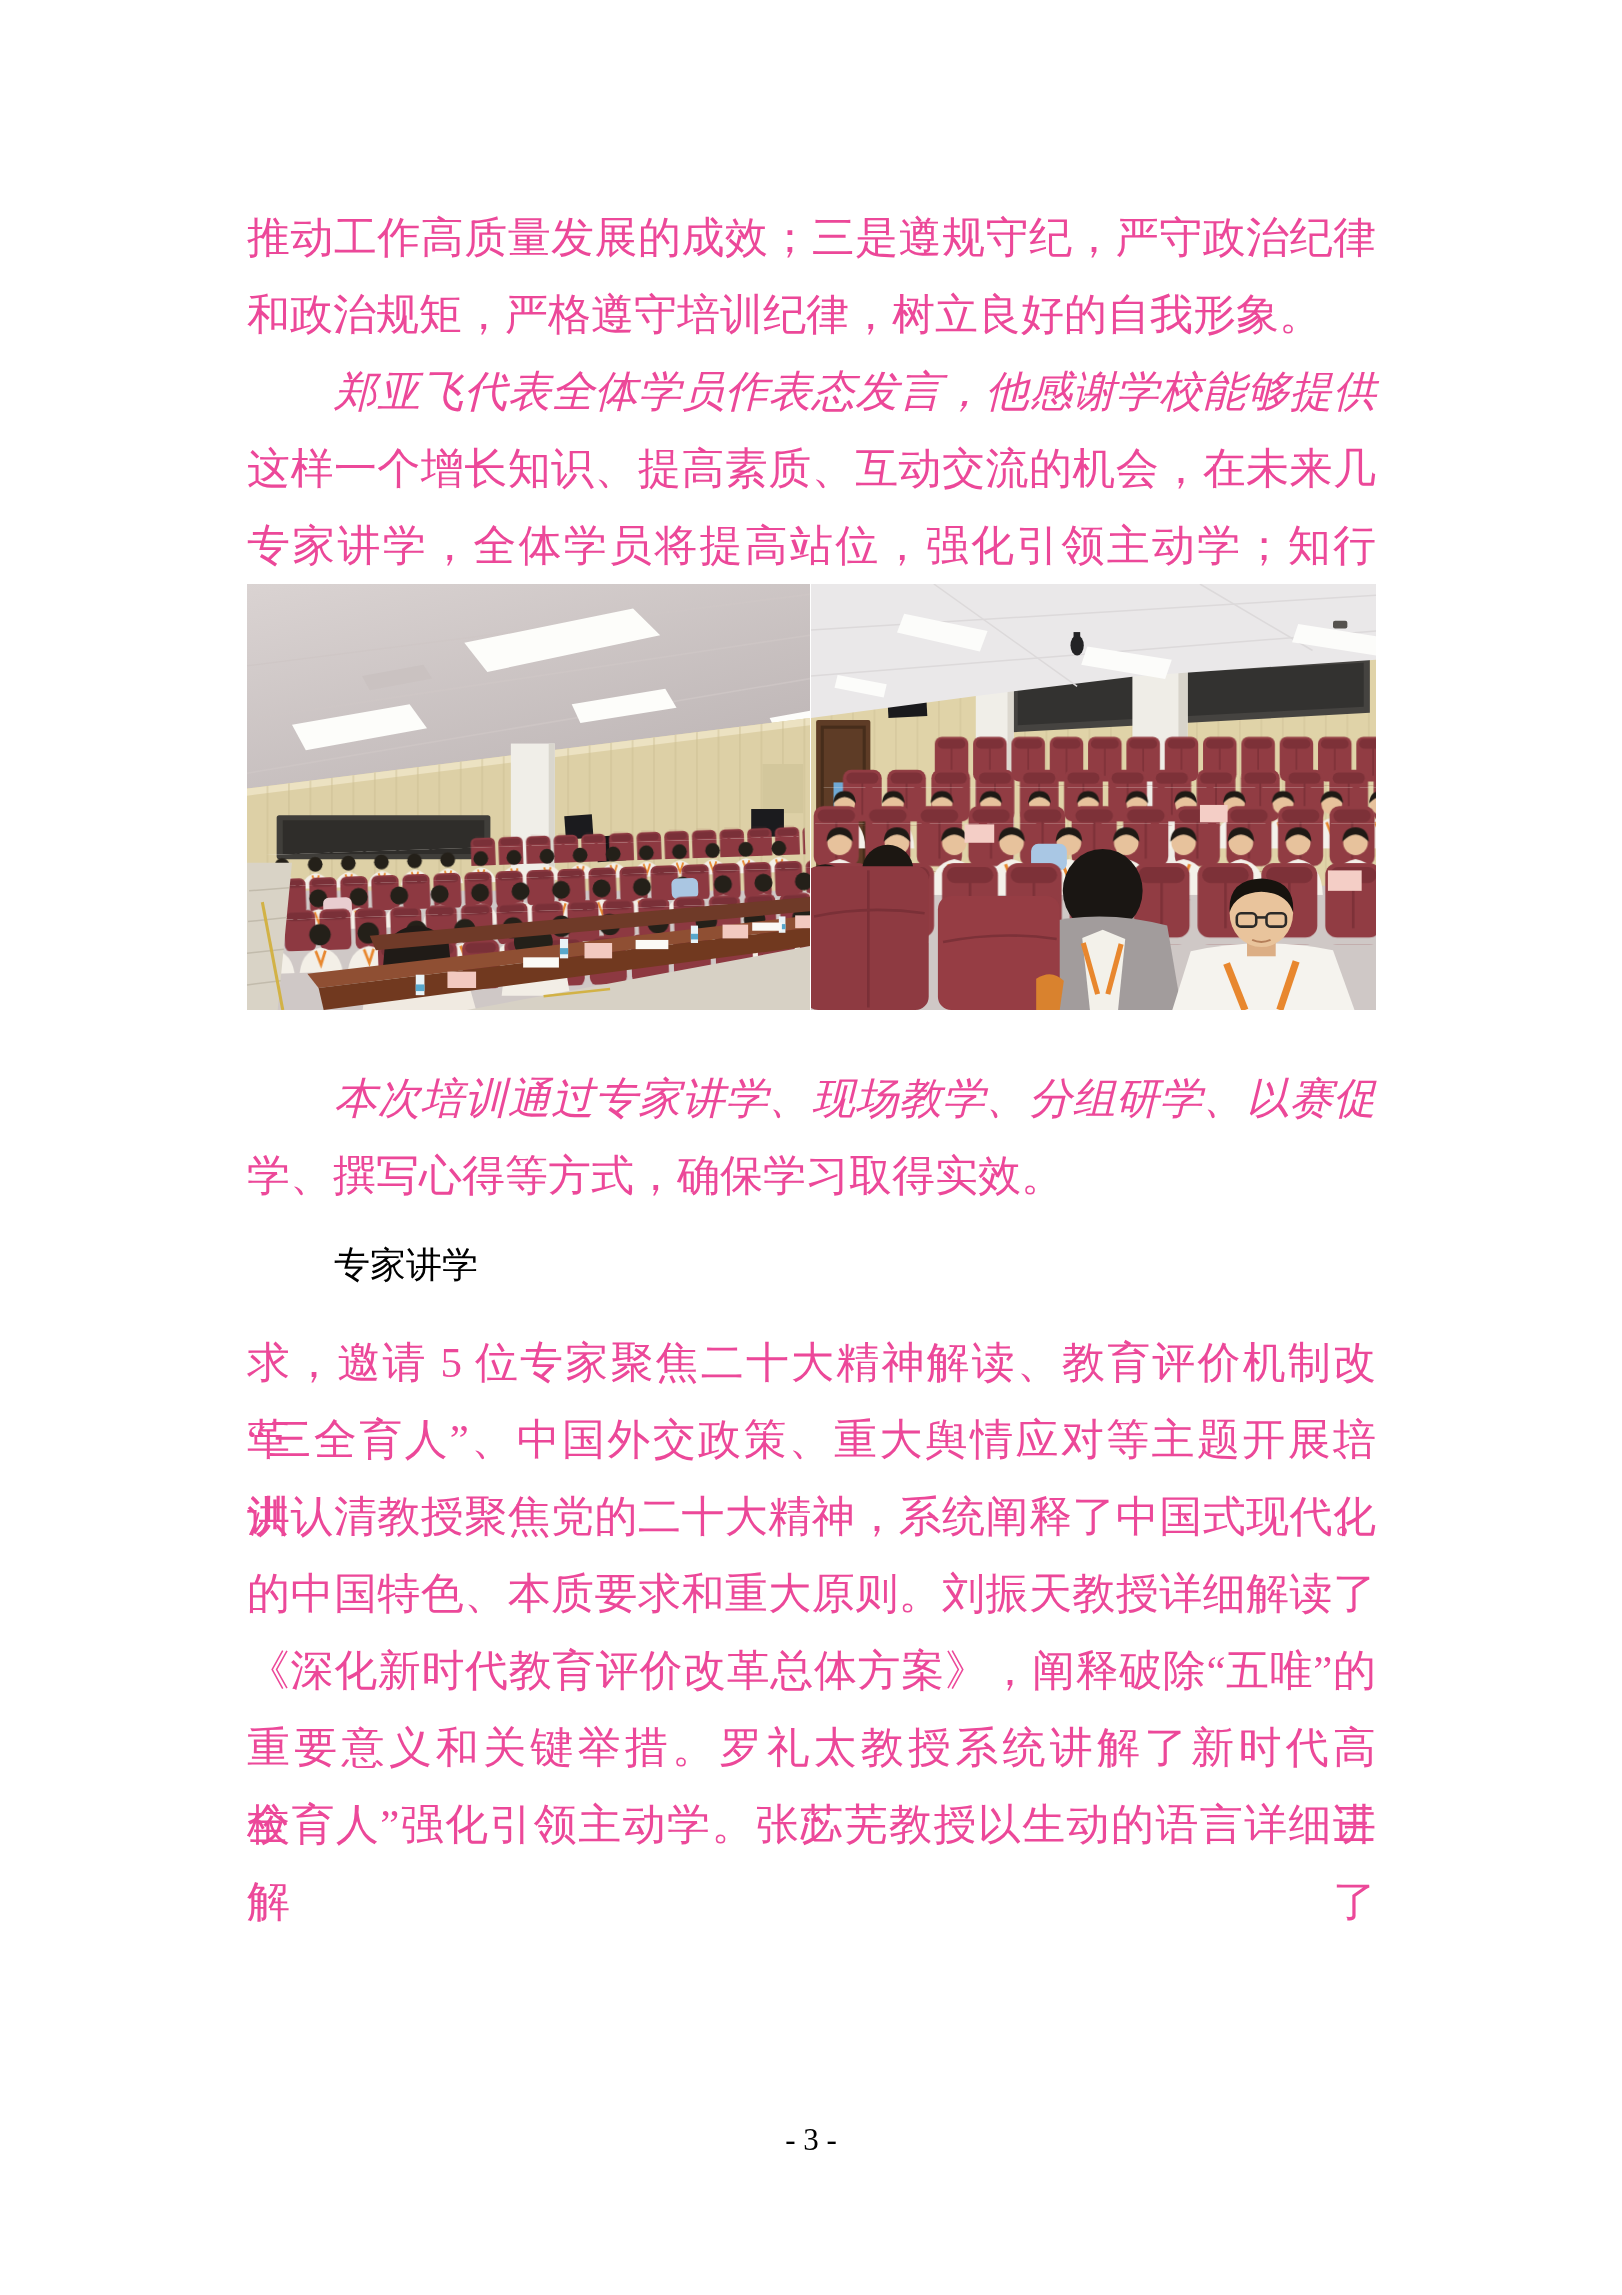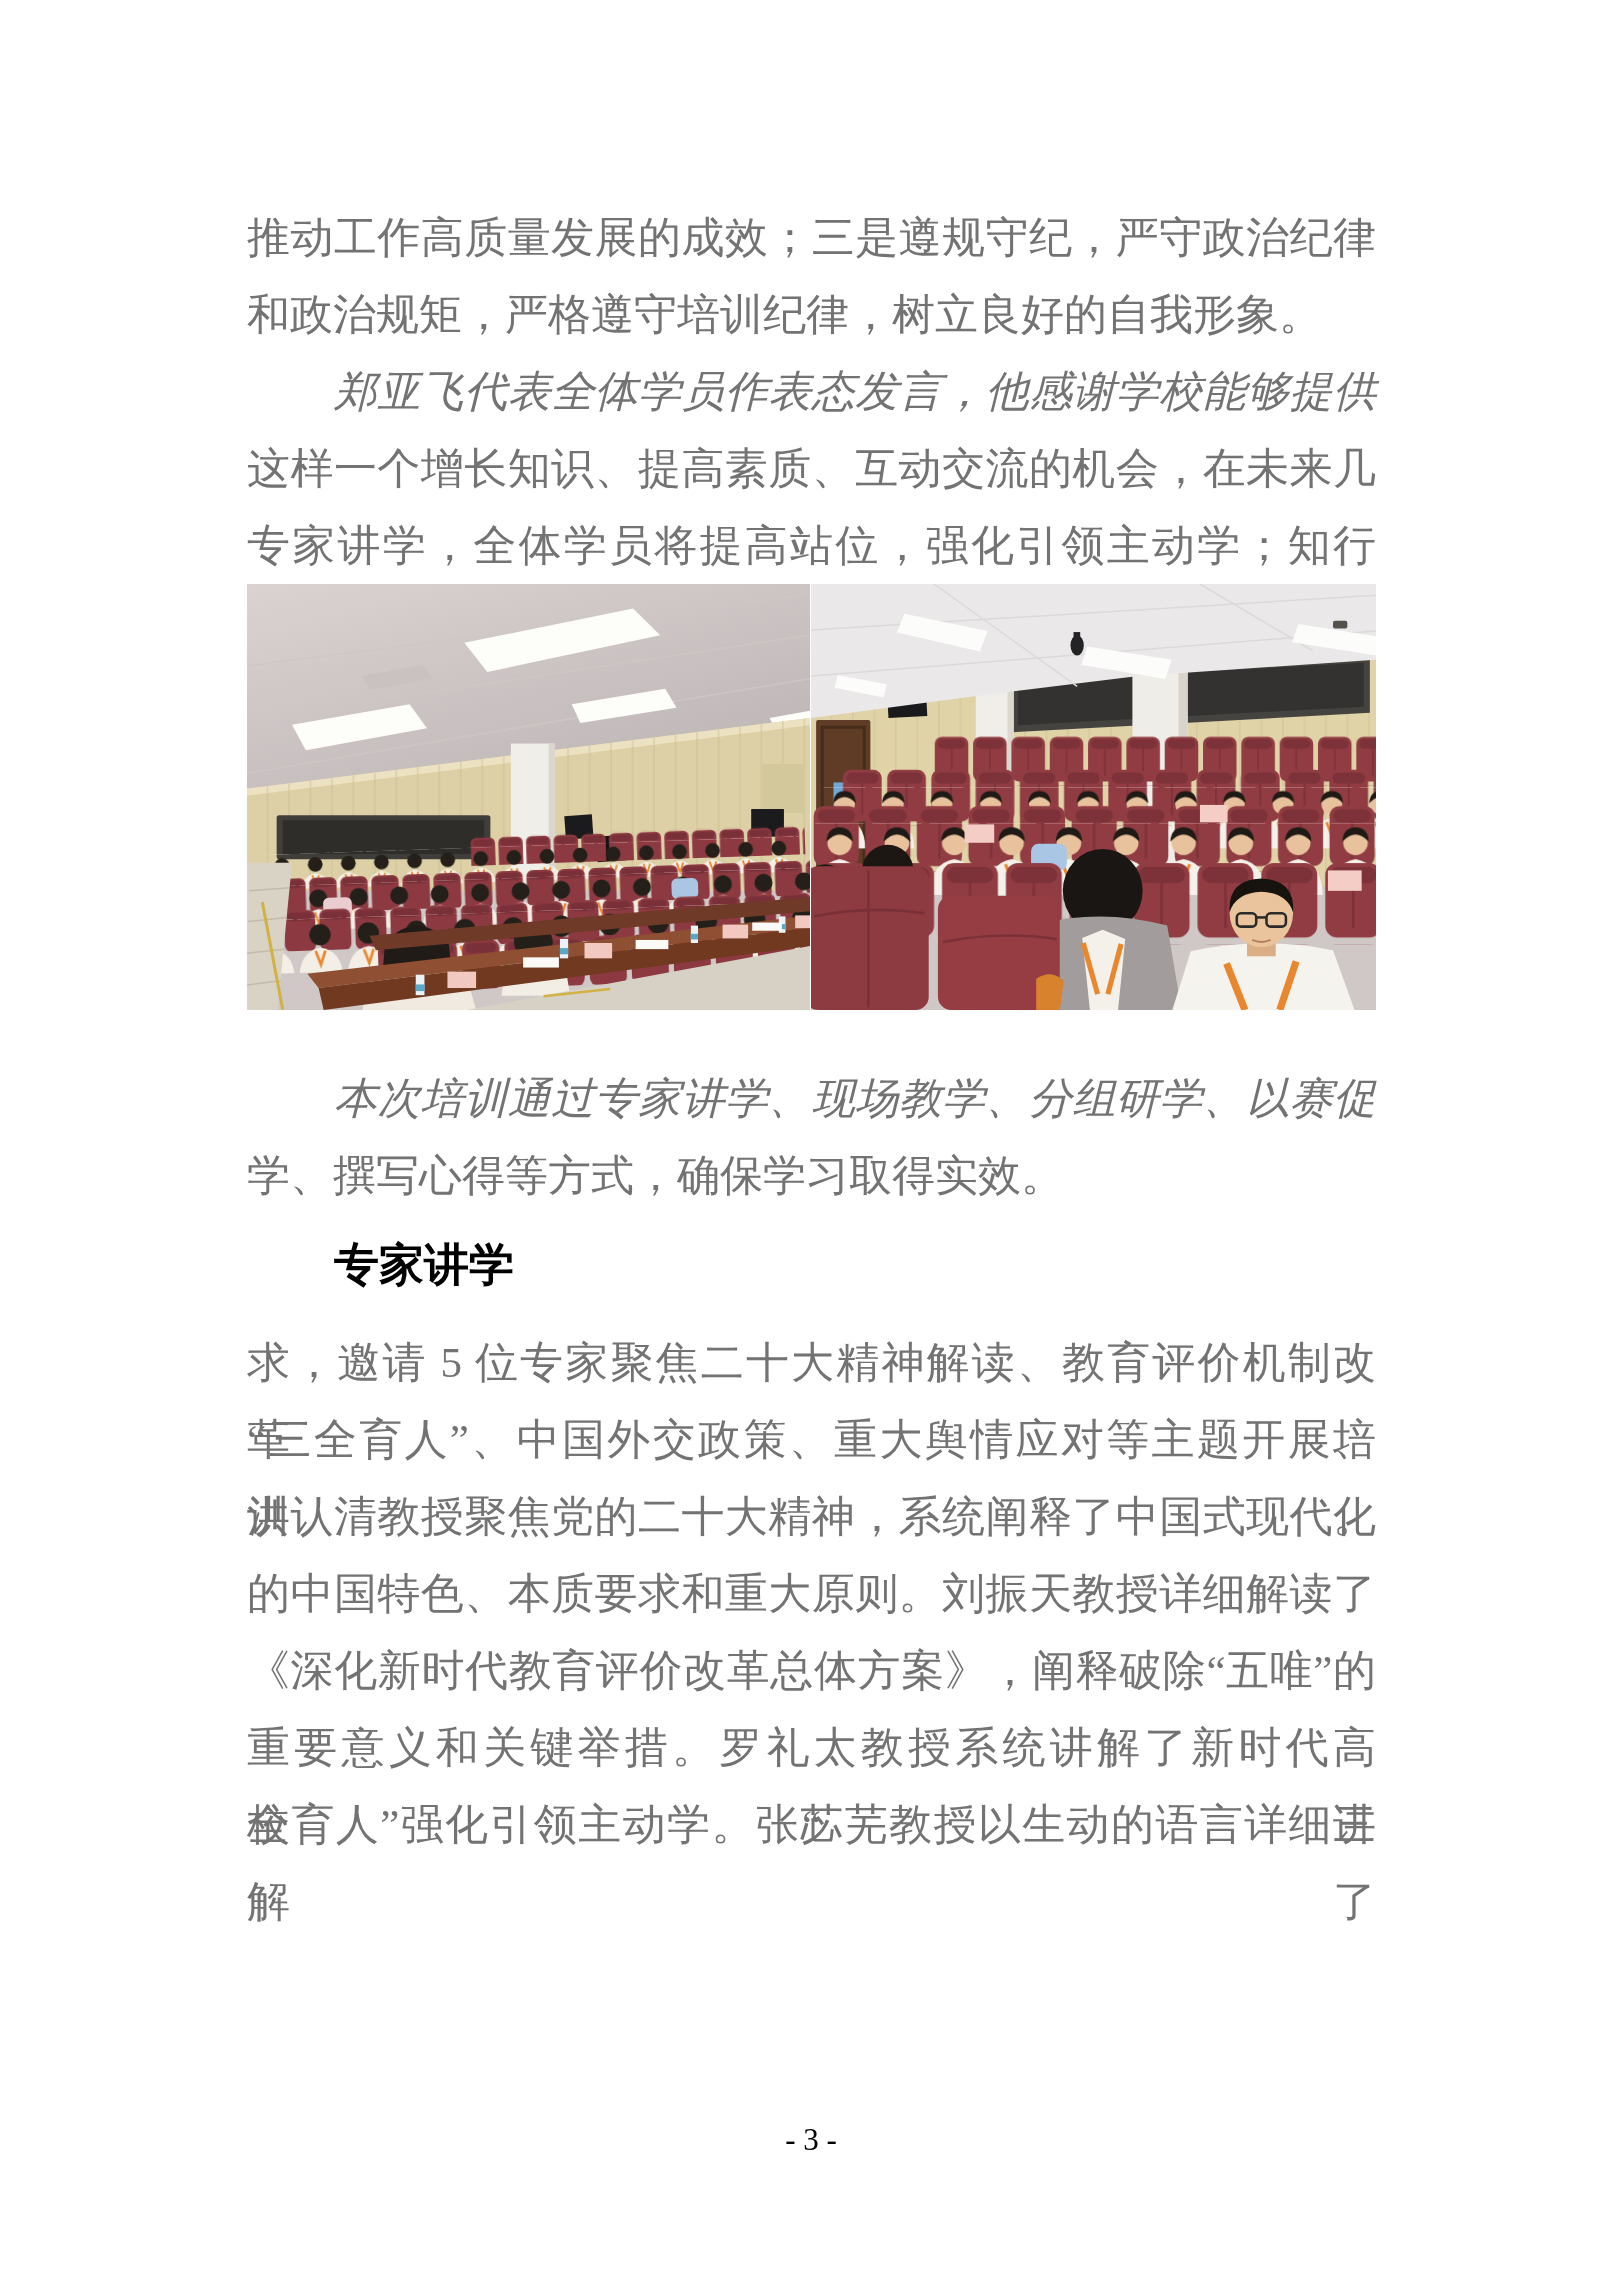--- a/index.html
+++ b/index.html
@@ -9,31 +9,31 @@
     background:#ffffff;
     overflow:hidden;
     font-family:"Liberation Serif","DejaVu Serif",serif;
     color:#000000;
   }
   .content { position:absolute; left:247px; top:199px; width:1129px; }
   .para { margin:0; padding:0; }
   .line {
     height:77px; line-height:77px;
     font-size:43px;
-    color:#737373;
+    color:#ec4899;
     text-justify:inter-character;
     overflow:visible;
     white-space:nowrap;
   }
   .fill { text-align:justify; text-align-last:justify; white-space:normal; }
   .ind  { text-indent:87px;font-style:italic; }
   .heading-line {
     margin-top:12.8px; margin-bottom:20.5px;
     height:77px; line-height:77px;
-    font-size:45px; font-weight:700;
+    font-size:36px; font-weight:400;
     text-indent:87px;
   }
   .photos {
     height:426px; margin-bottom:50px;
     display:flex; gap:1px;
   }
   .photo { height:426px; overflow:hidden; background:#cfc8c6; }
   .photo svg { display:block; width:100%; height:100%; }
   .photo-left  { width:563px; }
   .photo-right { width:565px; }

